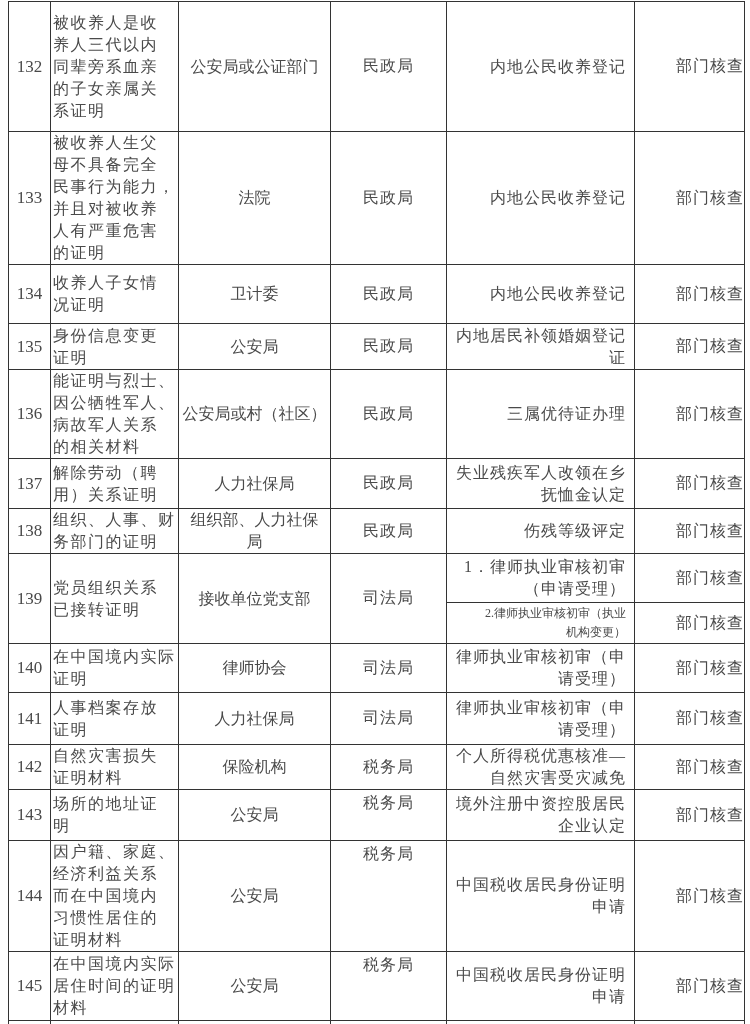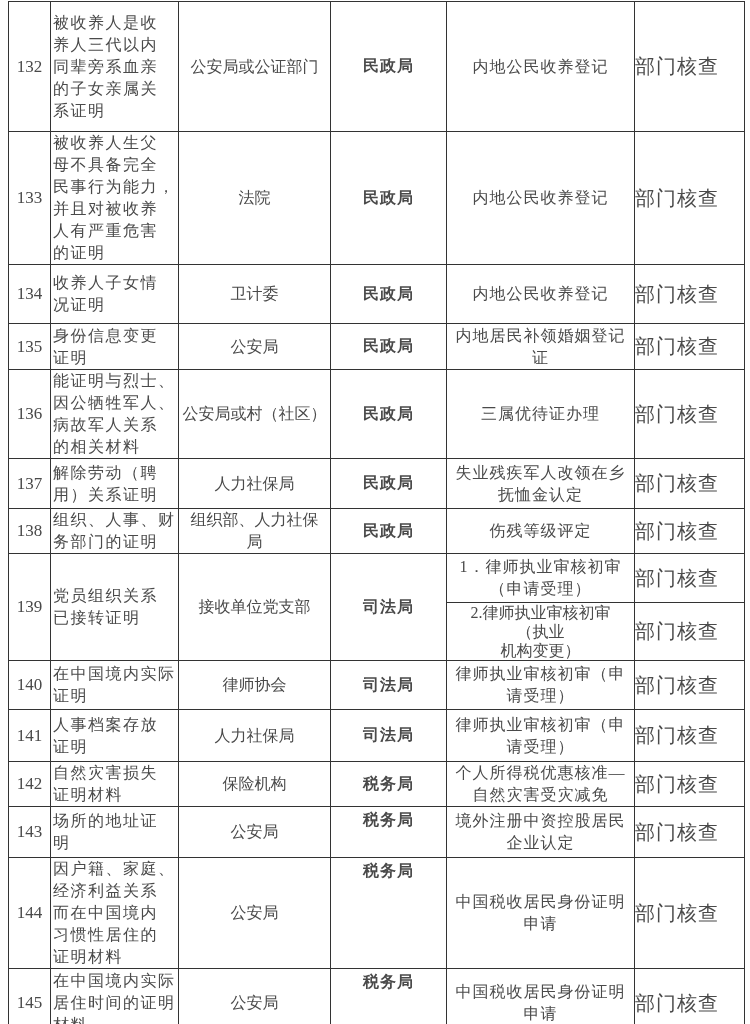--- a/index.html
+++ b/index.html
@@ -40,44 +40,43 @@
     letter-spacing:0;
     line-height:22px;
     text-align:center;
     padding:0 2px;
     white-space:pre-line;
   }
   .c-dept{
     font-size:16px;
     letter-spacing:1px;
     text-align:center;
-    font-weight:bold;
   }
   .va-top{
     vertical-align:top;
     padding-top:3px;
   }
   .c-purpose{
     font-size:16px;
     letter-spacing:1px;
     line-height:22px;
-    text-align:center;
+    text-align:right;
     padding:0 8px;
     white-space:pre-line;
     font-family:Liberation Serif, serif;
   }
   .c-purpose.sub2{
-    font-size:16px;
+    font-size:12px;
     letter-spacing:0;
     line-height:19px;
   }
   .c-verify{
-    font-size:20px;
+    font-size:16px;
     letter-spacing:1px;
-    text-align:left;
+    text-align:right;
   }
   .stub{
     position:absolute;
     top:1019px;
     width:1px;
     height:5px;
     background:#333333;
   }
 </style>
 </head>

